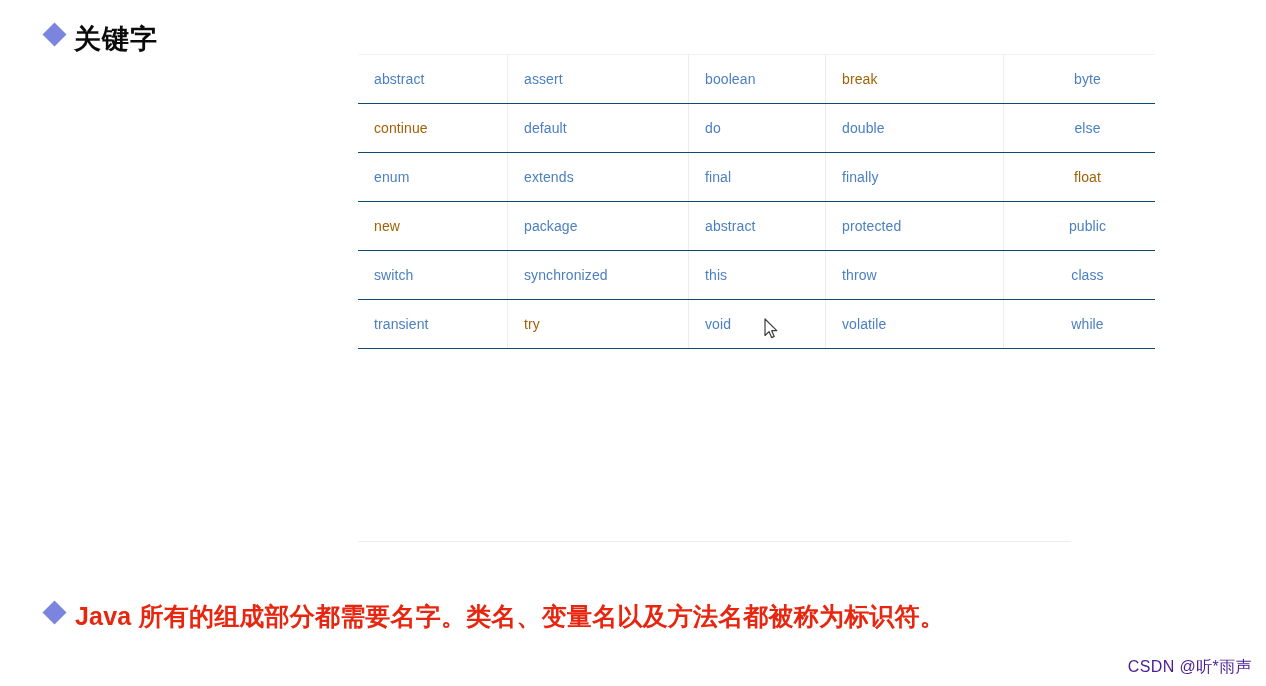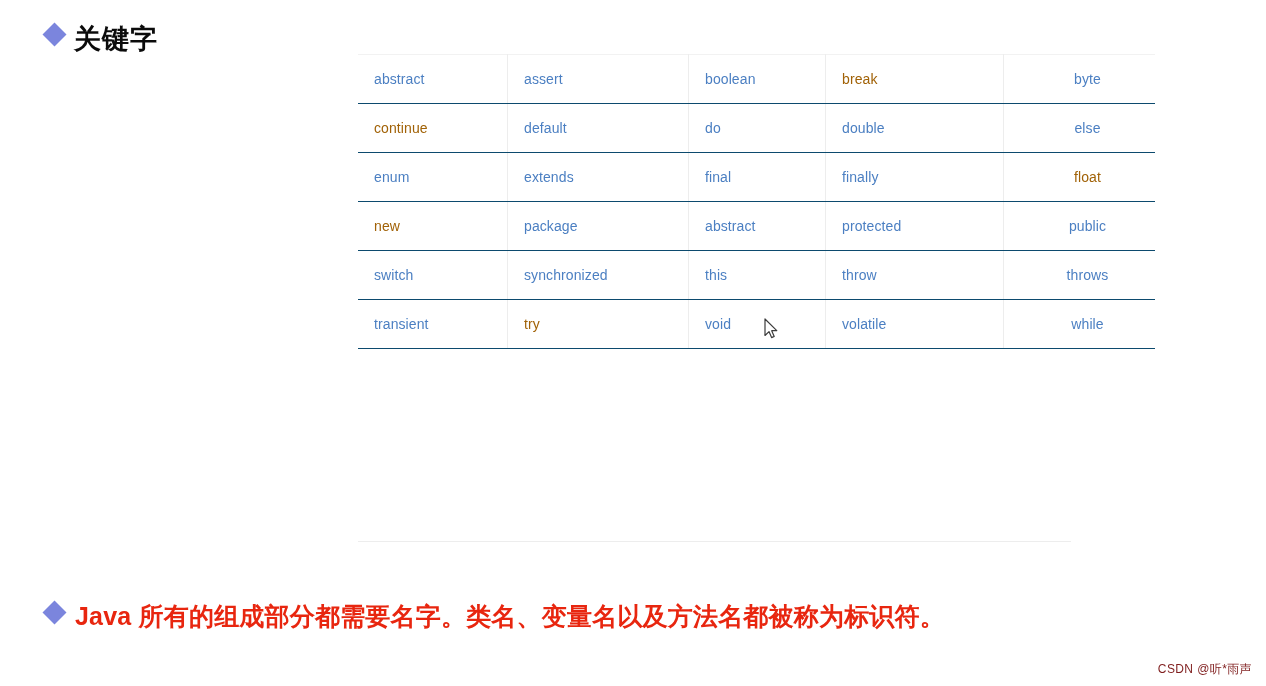--- a/index.html
+++ b/index.html
@@ -100,22 +100,22 @@
     line-height: 1;
     white-space: nowrap;
     letter-spacing: .2px;
   }
 
   
   .watermark {
     position: absolute;
     right: 14px;
     bottom: 8px;
-    font-size: 12px;
-    color: #7f1d1d;
+    font-size: 16px;
+    color: #4c1d95;
     letter-spacing: .4px;
     white-space: nowrap;
   }
 
   
   .cursor {
     position: absolute;
     left: 764px;
     top: 318px;
     width: 14px;
@@ -160,21 +160,21 @@
           <td class="c1"><span class="kw-link">package</span></td>
           <td class="c2"><span class="kw-link">abstract</span></td>
           <td class="c3"><span class="kw-link">protected</span></td>
           <td class="c4"><span class="kw-link">public</span></td>
         </tr>
         <tr>
           <td class="c0"><span class="kw-link">switch</span></td>
           <td class="c1"><span class="kw-link">synchronized</span></td>
           <td class="c2"><span class="kw-link">this</span></td>
           <td class="c3"><span class="kw-link">throw</span></td>
-          <td class="c4"><span class="kw-link">throws</span></td>
+          <td class="c4"><span class="kw-link">class</span></td>
         </tr>
         <tr>
           <td class="c0"><span class="kw-link">transient</span></td>
           <td class="c1"><span class="kw-plain">try</span></td>
           <td class="c2"><span class="kw-link">void</span></td>
           <td class="c3"><span class="kw-link">volatile</span></td>
           <td class="c4"><span class="kw-link">while</span></td>
         </tr>
       </tbody>
   </table>

